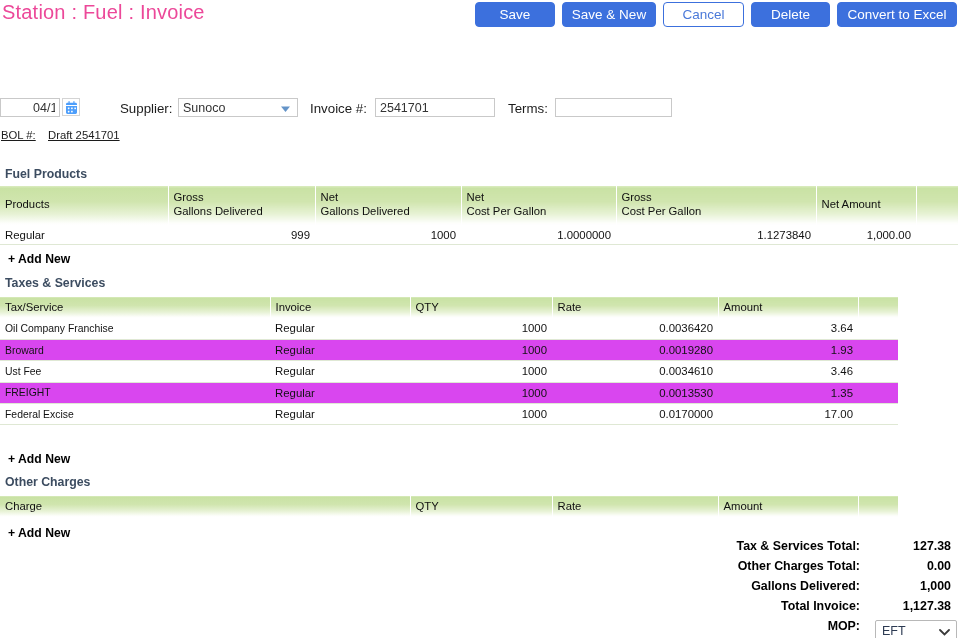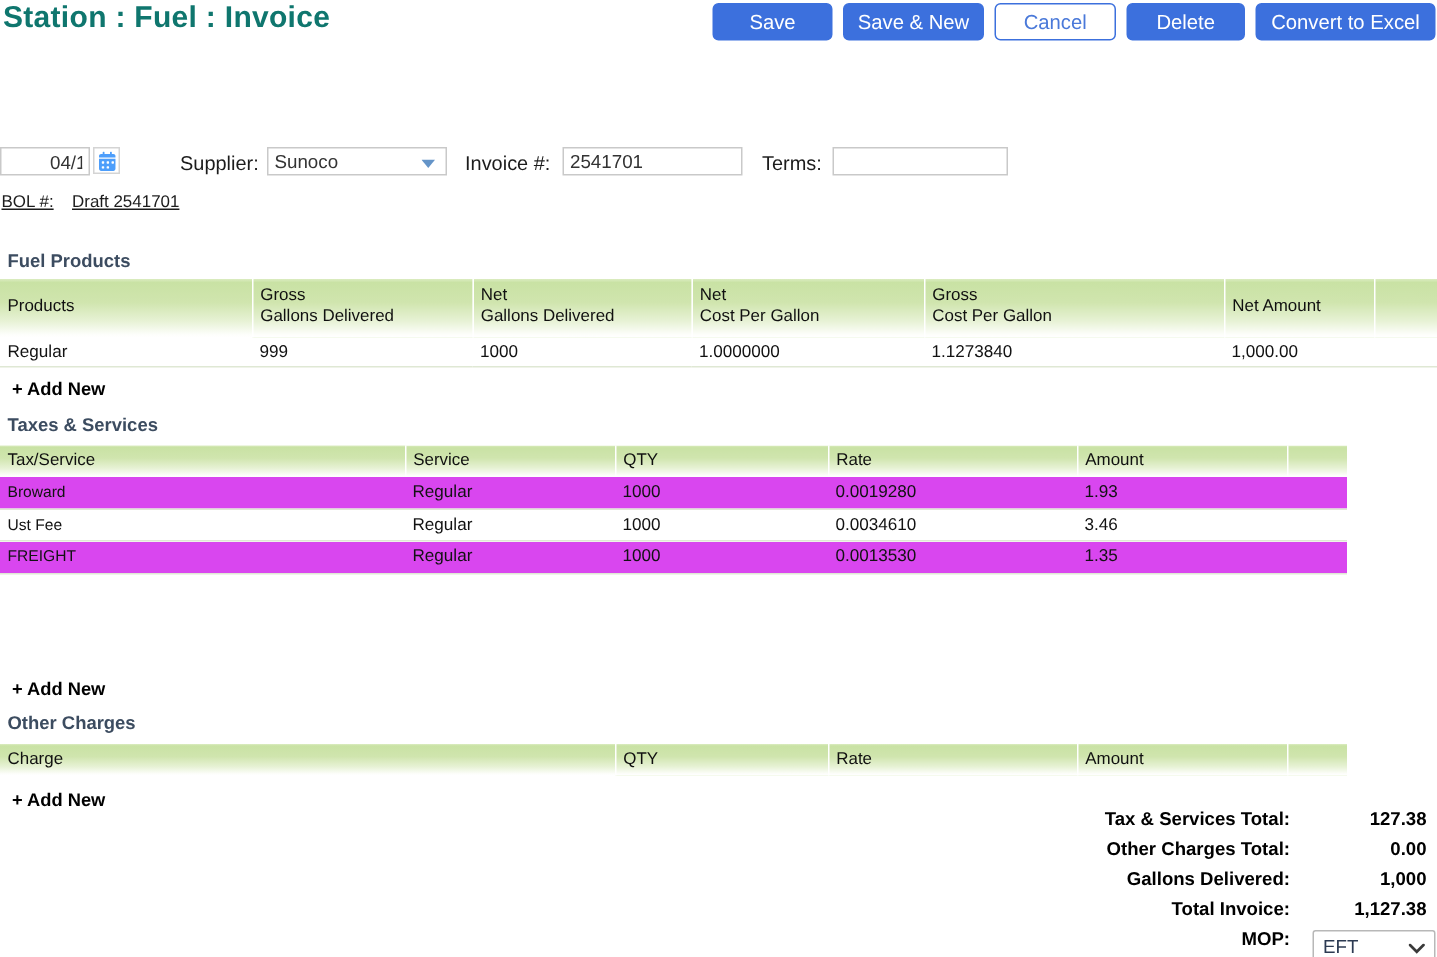--- a/index.html
+++ b/index.html
@@ -1,20 +1,20 @@
 <!DOCTYPE html>
 <html><head>
 <meta charset="utf-8">
 <style>
 * { margin:0; padding:0; box-sizing:border-box; font-family:"Liberation Sans", sans-serif; }
 html,body { background:#fff; }
 .page { position:relative; width:958px; height:638px; background:#fff; overflow:hidden; }
 
 
-.title { position:absolute; left:2px; top:1px; font-size:20px; font-weight:700; color:#0f766e; letter-spacing:0.2px; }
+.title { position:absolute; left:2px; top:1px; font-size:20px; font-weight:400; color:#ec4899; letter-spacing:0.2px; }
 .toolbar { position:absolute; top:2px; left:475px; display:flex; gap:7px; }
 .btn { height:25px; border-radius:4px; background:#3c70dd; border:1px solid #3c70dd; color:#fff;
   font-size:13.5px; display:flex; align-items:center; justify-content:center; cursor:pointer; }
 .btn-save{width:80px} .btn-savenew{width:94px} .btn-delete{width:79px} .btn-convert{width:120px}
 .btn-cancel{width:81px; background:#fff; color:#4a79d9;}
 
 
 .flabel { position:absolute; top:101px; font-size:13.3px; color:#1c1c1c; }
 .ctl { position:absolute; top:98px; height:19px; border:1px solid #c9c9c9; background:#fff;
   font-size:12.5px; color:#333; padding:0 4px; display:flex; align-items:center; }
@@ -39,21 +39,21 @@
 #h-fuel { top:167px; } #h-taxes { top:276px; } #h-other { top:475px; }
 
 
 table.grid { position:absolute; left:0; border-collapse:collapse; table-layout:fixed; }
 .grid th { background:linear-gradient(to bottom,#dbecc1 0%,#c9e2a4 6%,#d0e5ae 40%,#e7f2d5 72%,#fdfefb 95%,#ffffff 100%);
   font-weight:400; font-size:11.3px; color:#101010; text-align:left; padding:0 4px 0 5px;
   border-right:1px solid #fff; vertical-align:middle; white-space:pre-line; line-height:14px; }
 .grid th:last-child { border-right:none; }
 .grid td { font-size:11.4px; line-height:12px; color:#121212; padding:0 5px; border-bottom:1px solid #dfe8d4;
   white-space:nowrap; overflow:hidden; }
-.grid td.num, .grid th.num { }
+.grid td.num, .grid th.num { text-align:right; }
 .grid tr.alt td { background:#d946ef; }
 #fuel-table { top:186px; width:958px; }
 #fuel-table th { height:39px; padding-bottom:3px; }
 #fuel-table td { height:19.8px; }
 #taxes-table { top:297px; width:898px; }
 #taxes-table th, #other-table th { height:21px; padding-bottom:2px; }
 #taxes-table td { height:21.4px; }
 #other-table { top:496px; width:898px; }
 
 .trunc { display:inline-block; font-size:10.4px; white-space:nowrap; vertical-align:baseline; line-height:12px; }
@@ -162,28 +162,36 @@
         <col style="width:270px">
         <col style="width:140px">
         <col style="width:142px">
         <col style="width:166px">
         <col style="width:140px">
         <col style="width:40px">
       </colgroup>
     <thead>
       <tr>
         <th>Tax/Service</th>
-        <th>Service</th>
+        <th>Invoice</th>
         <th>QTY</th>
         <th>Rate</th>
         <th>Amount</th>
         <th></th>
       </tr>
     </thead>
     <tbody id="taxes-body">
+        <tr>
+          <td><span class="trunc">Oil Company Franchise</span></td>
+          <td>Regular</td>
+          <td class="num">1000</td>
+          <td class="num">0.0036420</td>
+          <td class="num">3.64</td>
+          <td></td>
+        </tr>
         <tr class="alt">
           <td><span class="trunc">Broward</span></td>
           <td>Regular</td>
           <td class="num">1000</td>
           <td class="num">0.0019280</td>
           <td class="num">1.93</td>
           <td></td>
         </tr>
         <tr>
           <td><span class="trunc">Ust Fee</span></td>
@@ -192,20 +200,28 @@
           <td class="num">0.0034610</td>
           <td class="num">3.46</td>
           <td></td>
         </tr>
         <tr class="alt">
           <td><span class="trunc">FREIGHT</span></td>
           <td>Regular</td>
           <td class="num">1000</td>
           <td class="num">0.0013530</td>
           <td class="num">1.35</td>
+          <td></td>
+        </tr>
+        <tr>
+          <td><span class="trunc">Federal Excise</span></td>
+          <td>Regular</td>
+          <td class="num">1000</td>
+          <td class="num">0.0170000</td>
+          <td class="num">17.00</td>
           <td></td>
         </tr>
       </tbody>
   </table>
   <div class="addnew" id="add-taxes">+ Add New</div>
 
   <div class="sec" id="h-other">Other Charges</div>
   <table class="grid" id="other-table">
     <colgroup>
         <col style="width:410px">

